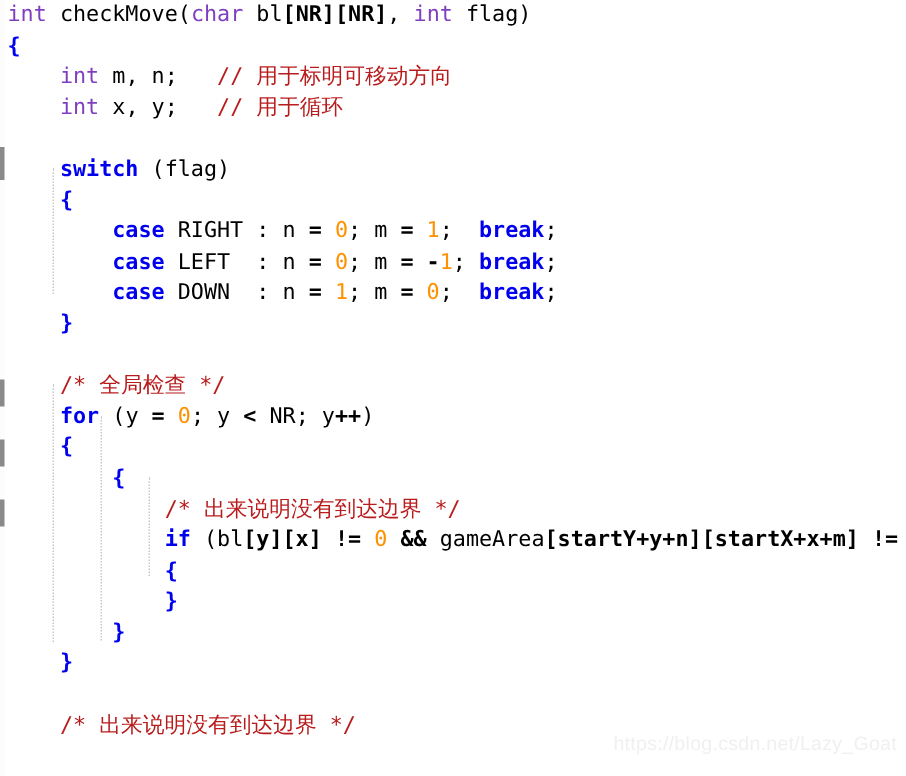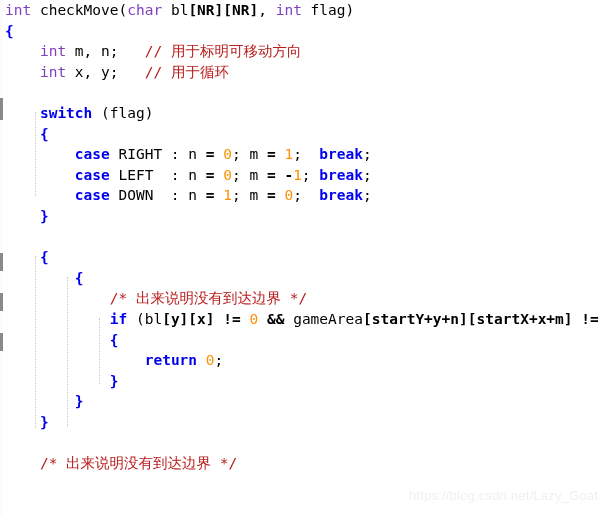--- a/index.html
+++ b/index.html
@@ -109,26 +109,27 @@
       <div class="line"><span class="t-plain">    </span><span class="t-kw">int</span><span class="t-plain"> m, n;   </span><span class="t-cmt">// 用于标明可移动方向</span></div>
       <div class="line"><span class="t-plain">    </span><span class="t-kw">int</span><span class="t-plain"> x, y;   </span><span class="t-cmt">// 用于循环</span></div>
       <div class="line">&nbsp;</div>
       <div class="line"><span class="t-plain">    </span><span class="t-kwb">switch</span><span class="t-plain"> (flag)</span></div>
       <div class="line"><span class="t-plain">    </span><span class="t-brace">{</span></div>
       <div class="line"><span class="t-plain">        </span><span class="t-kwb">case</span><span class="t-plain"> RIGHT : n </span><span class="t-op">=</span><span class="t-plain"> </span><span class="t-num">0</span><span class="t-plain">; m </span><span class="t-op">=</span><span class="t-plain"> </span><span class="t-num">1</span><span class="t-plain">;  </span><span class="t-kwb">break</span><span class="t-plain">;</span></div>
       <div class="line"><span class="t-plain">        </span><span class="t-kwb">case</span><span class="t-plain"> LEFT  : n </span><span class="t-op">=</span><span class="t-plain"> </span><span class="t-num">0</span><span class="t-plain">; m </span><span class="t-op">=</span><span class="t-plain"> </span><span class="t-op">-</span><span class="t-num">1</span><span class="t-plain">; </span><span class="t-kwb">break</span><span class="t-plain">;</span></div>
       <div class="line"><span class="t-plain">        </span><span class="t-kwb">case</span><span class="t-plain"> DOWN  : n </span><span class="t-op">=</span><span class="t-plain"> </span><span class="t-num">1</span><span class="t-plain">; m </span><span class="t-op">=</span><span class="t-plain"> </span><span class="t-num">0</span><span class="t-plain">;  </span><span class="t-kwb">break</span><span class="t-plain">;</span></div>
       <div class="line"><span class="t-plain">    </span><span class="t-brace">}</span></div>
       <div class="line">&nbsp;</div>
+      <div class="line"><span class="t-plain">    </span><span class="t-cmt">/* 全局检查 */</span></div>
+      <div class="line"><span class="t-plain">    </span><span class="t-kwb">for</span><span class="t-plain"> (y </span><span class="t-op">=</span><span class="t-plain"> </span><span class="t-num">0</span><span class="t-plain">; y </span><span class="t-op">&lt;</span><span class="t-plain"> NR; y</span><span class="t-op">++</span><span class="t-plain">)</span></div>
       <div class="line"><span class="t-plain">    </span><span class="t-brace">{</span></div>
       <div class="line"><span class="t-plain">        </span><span class="t-brace">{</span></div>
       <div class="line"><span class="t-plain">            </span><span class="t-cmt">/* 出来说明没有到达边界 */</span></div>
       <div class="line"><span class="t-plain">            </span><span class="t-kwb">if</span><span class="t-plain"> (bl</span><span class="t-brk">[y][x]</span><span class="t-plain"> </span><span class="t-op">!=</span><span class="t-plain"> </span><span class="t-num">0</span><span class="t-plain"> </span><span class="t-op">&amp;&amp;</span><span class="t-plain"> gameArea</span><span class="t-brk">[startY</span><span class="t-op">+</span><span class="t-brk">y</span><span class="t-op">+</span><span class="t-brk">n][startX</span><span class="t-op">+</span><span class="t-brk">x</span><span class="t-op">+</span><span class="t-brk">m]</span><span class="t-plain"> </span><span class="t-op">!=</span><span class="t-plain"> </span></div>
       <div class="line"><span class="t-plain">            </span><span class="t-brace">{</span></div>
-      <div class="line"><span class="t-plain">                </span><span class="t-kwb">return</span><span class="t-plain"> </span><span class="t-num">0</span><span class="t-plain">;</span></div>
       <div class="line"><span class="t-plain">            </span><span class="t-brace">}</span></div>
       <div class="line"><span class="t-plain">        </span><span class="t-brace">}</span></div>
       <div class="line"><span class="t-plain">    </span><span class="t-brace">}</span></div>
       <div class="line">&nbsp;</div>
       <div class="line"><span class="t-plain">    </span><span class="t-cmt">/* 出来说明没有到达边界 */</span></div>
     </div>
 
   <div class="watermark">https://blog.csdn.net/Lazy_Goat</div>
 </div>
 

